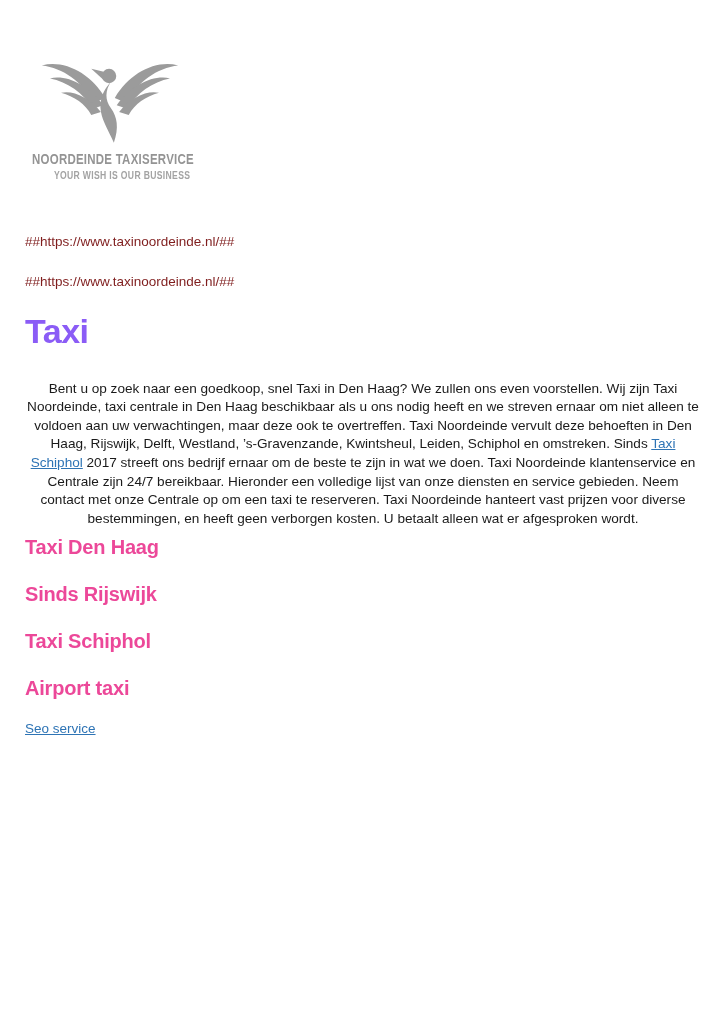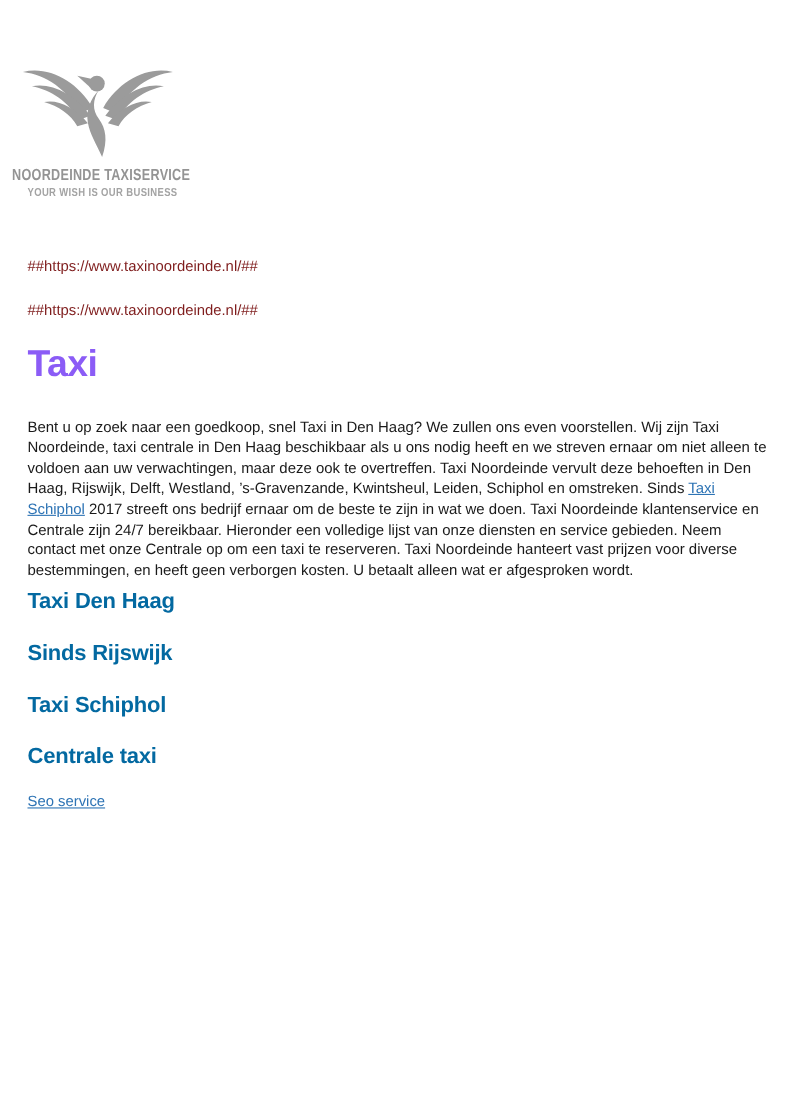--- a/index.html
+++ b/index.html
@@ -4,21 +4,21 @@
 <style>
   html,body{margin:0;padding:0;}
   body{
     width:720px;height:1018px;
     background:#ffffff;
     font-family:"Liberation Sans", sans-serif;
     position:relative;
     overflow:hidden;
     color:#1a1a1a;
   }
-  .logo{position:absolute;left:11px;top:52px;width:190px;}
+  .logo{position:absolute;left:32px;top:52px;width:190px;text-align:right;}
   .bird{display:block;width:148px;height:96px;margin-left:4px;}
   .brand{
     font-size:14px;font-weight:700;color:#949494;
     white-space:nowrap;letter-spacing:0.3px;
     transform:scale(0.82,1.05);transform-origin:0 0;
     margin-top:2px;
   }
   .tagline{
     font-size:10.5px;font-weight:700;color:#a3a3a3;
     white-space:nowrap;letter-spacing:0.4px;
@@ -31,26 +31,26 @@
   }
   .url-1{top:234px;}
   .url-2{top:274px;}
   h1.page-title{
     position:absolute;left:25px;top:314px;margin:0;
     font-size:34px;line-height:1;font-weight:700;color:#8b5cf6;
     letter-spacing:-0.5px;
   }
   .intro{
     position:absolute;left:25px;top:366px;width:676px;
-    font-size:13.6px;line-height:18.6px;color:#1a1a1a;
+    font-size:13.6px;line-height:18.6px;color:#1a1a1a;text-align:center;
   }
   a{color:#2e74b5;text-decoration:underline;cursor:pointer;}
   h2.section-heading{
     position:absolute;left:25px;margin:0;
-    font-size:20px;line-height:1;font-weight:700;color:#0369a1;
+    font-size:20px;line-height:1;font-weight:700;color:#ec4899;
     letter-spacing:-0.2px;white-space:nowrap;
   }
   .h2-1{top:537px;}
   .h2-2{top:584px;}
   .h2-3{top:631px;}
   .h2-4{top:678px;}
   .seo{
     position:absolute;left:25px;top:721px;
     font-size:13.5px;
   }
@@ -84,15 +84,15 @@
 <div class="url-line url-1">##https://www.taxinoordeinde.nl/##</div>
 <div class="url-line url-2">##https://www.taxinoordeinde.nl/##</div>
 
 <h1 class="page-title">Taxi</h1>
 
 <p class="intro"><span>Bent u op zoek naar een goedkoop, snel Taxi in Den Haag? We zullen ons even voorstellen. Wij zijn Taxi Noordeinde, taxi centrale in Den Haag beschikbaar als u ons nodig heeft en we streven ernaar om niet alleen te voldoen aan uw verwachtingen, maar deze ook te overtreffen. Taxi Noordeinde vervult deze behoeften in Den Haag, Rijswijk, Delft, Westland, ’s-Gravenzande, Kwintsheul, Leiden, Schiphol en omstreken. Sinds </span><a>Taxi Schiphol</a><span> 2017 streeft ons bedrijf ernaar om de beste te zijn in wat we doen. Taxi Noordeinde klantenservice en Centrale zijn 24/7 bereikbaar. Hieronder een volledige lijst van onze diensten en service gebieden. Neem contact met onze Centrale op om een taxi te reserveren. Taxi Noordeinde hanteert vast prijzen voor diverse bestemmingen, en heeft geen verborgen kosten. U betaalt alleen wat er afgesproken wordt.</span></p>
 
 <h2 class="section-heading h2-1">Taxi Den Haag</h2>
 <h2 class="section-heading h2-2">Sinds Rijswijk</h2>
 <h2 class="section-heading h2-3">Taxi Schiphol</h2>
-<h2 class="section-heading h2-4">Centrale taxi</h2>
+<h2 class="section-heading h2-4">Airport taxi</h2>
 
 <div class="seo"><a>Seo service</a></div>
 
 </body></html>

